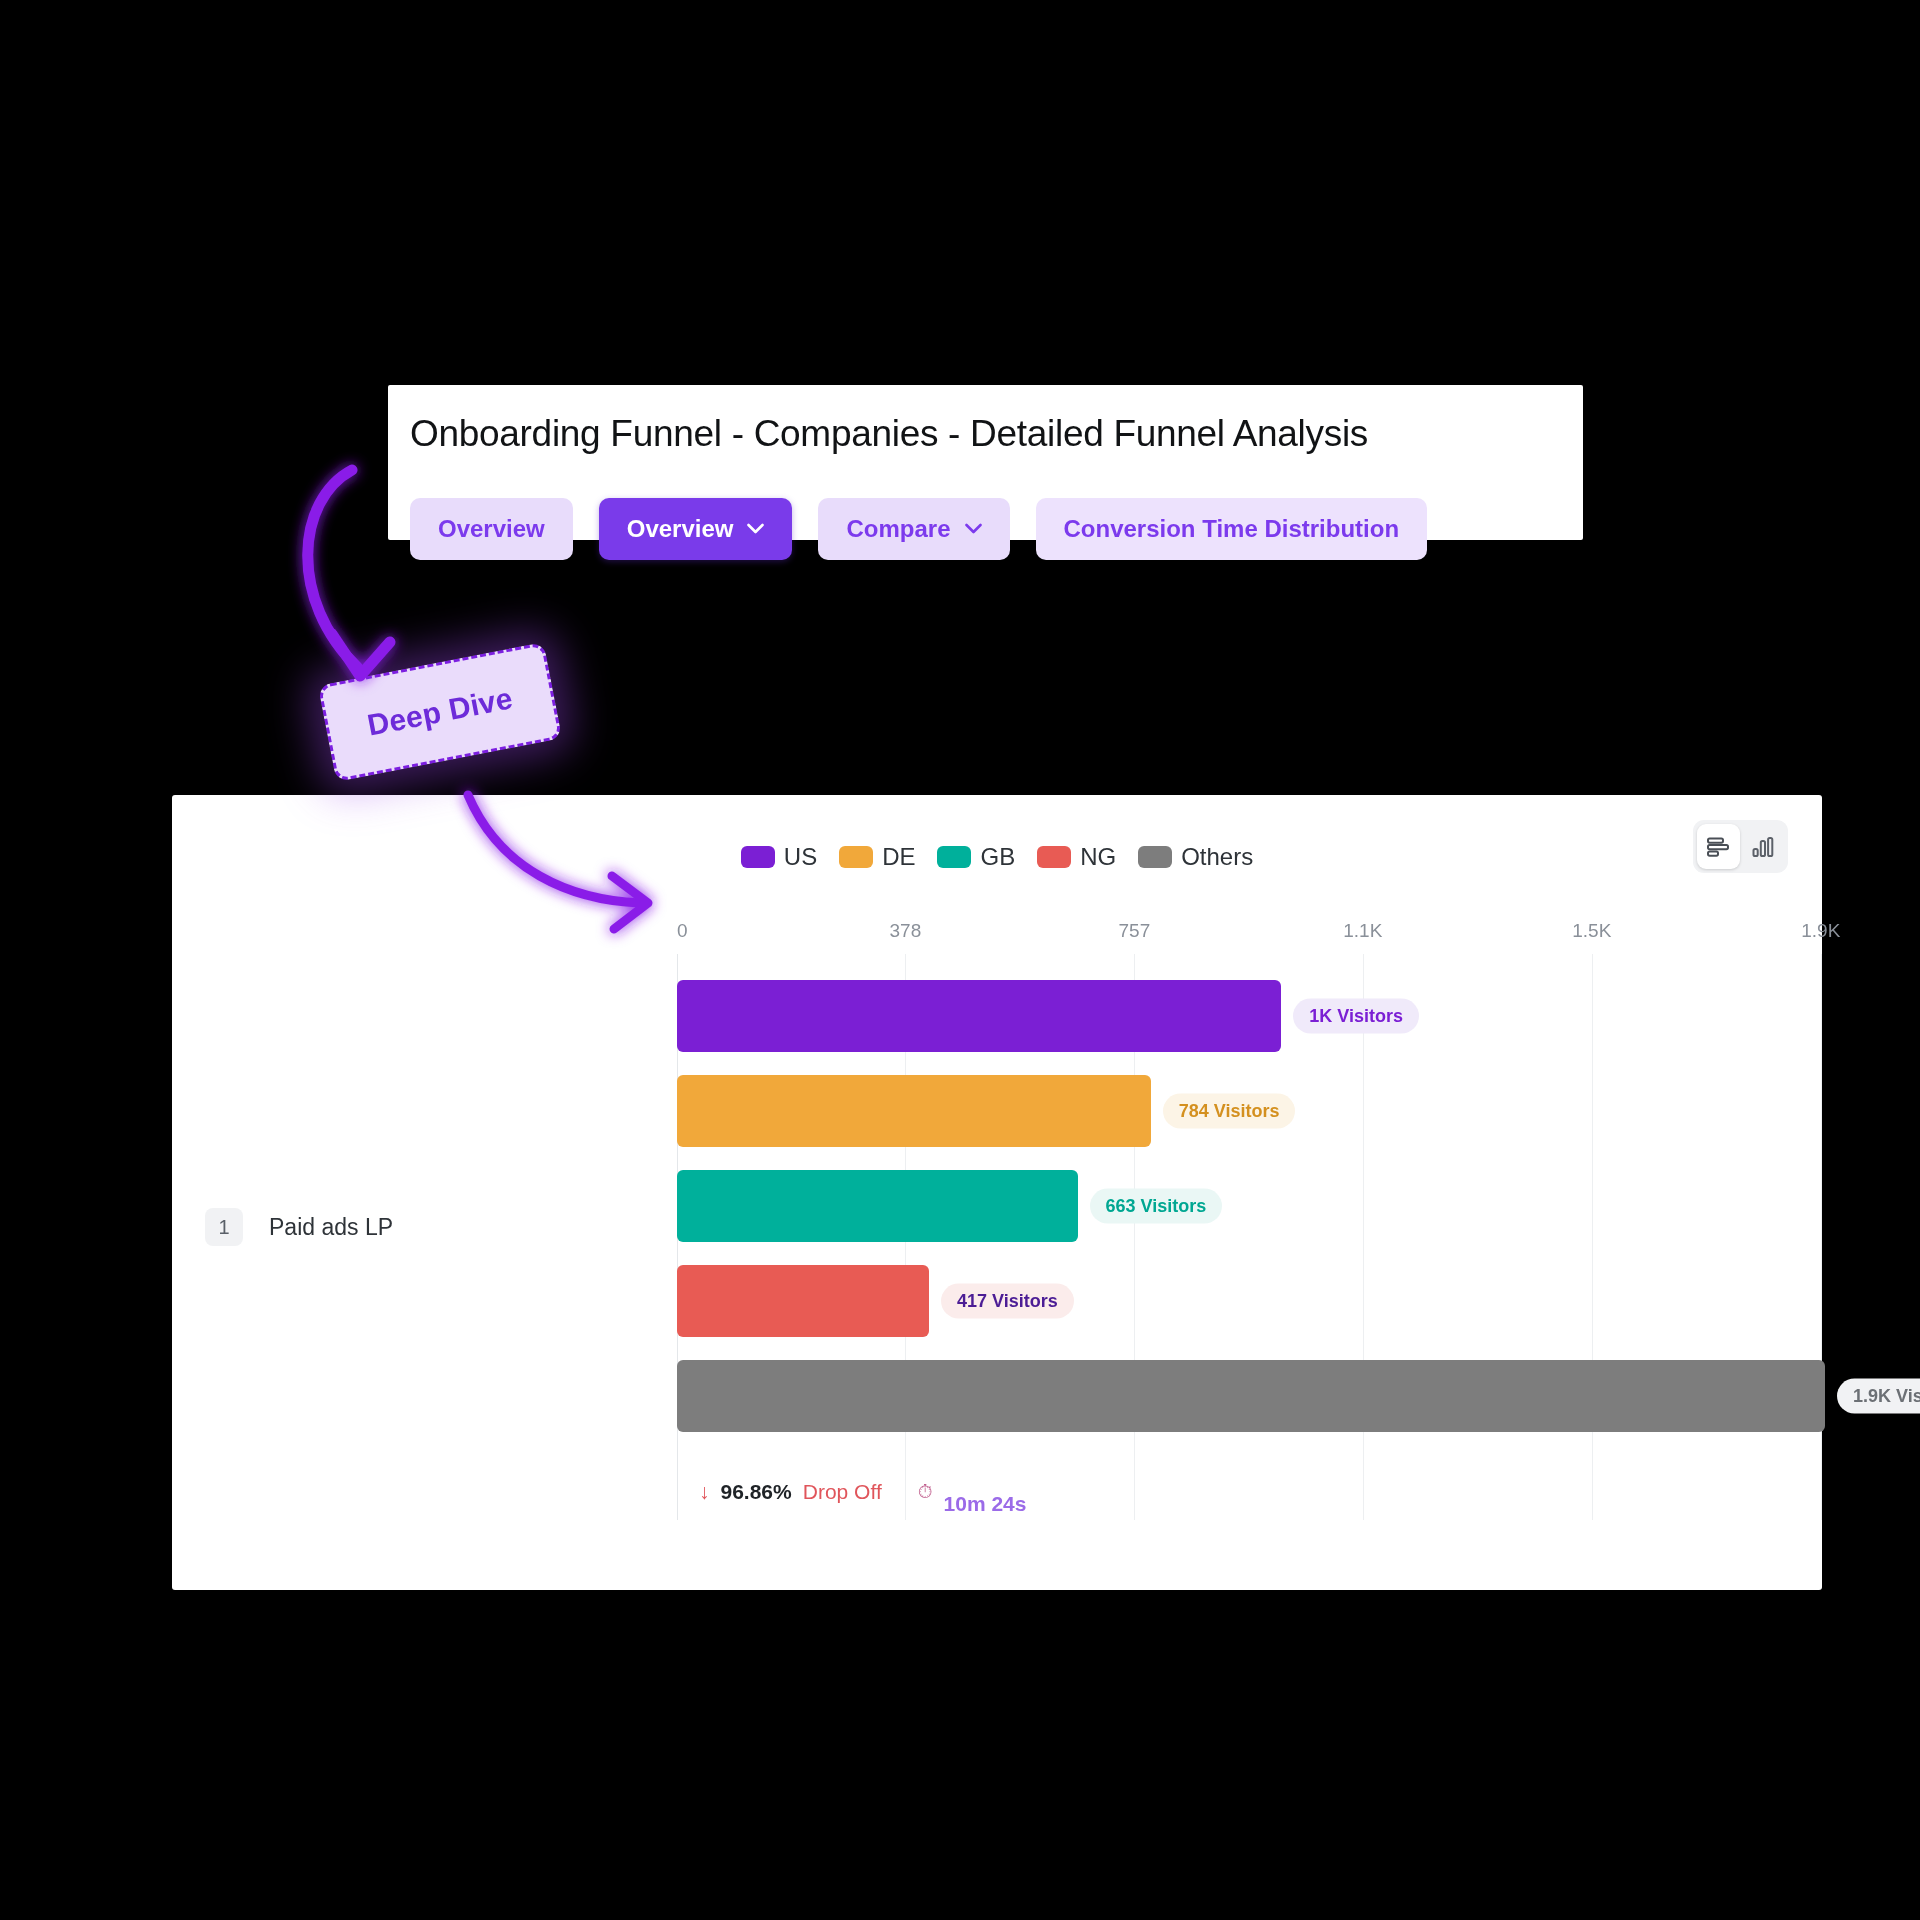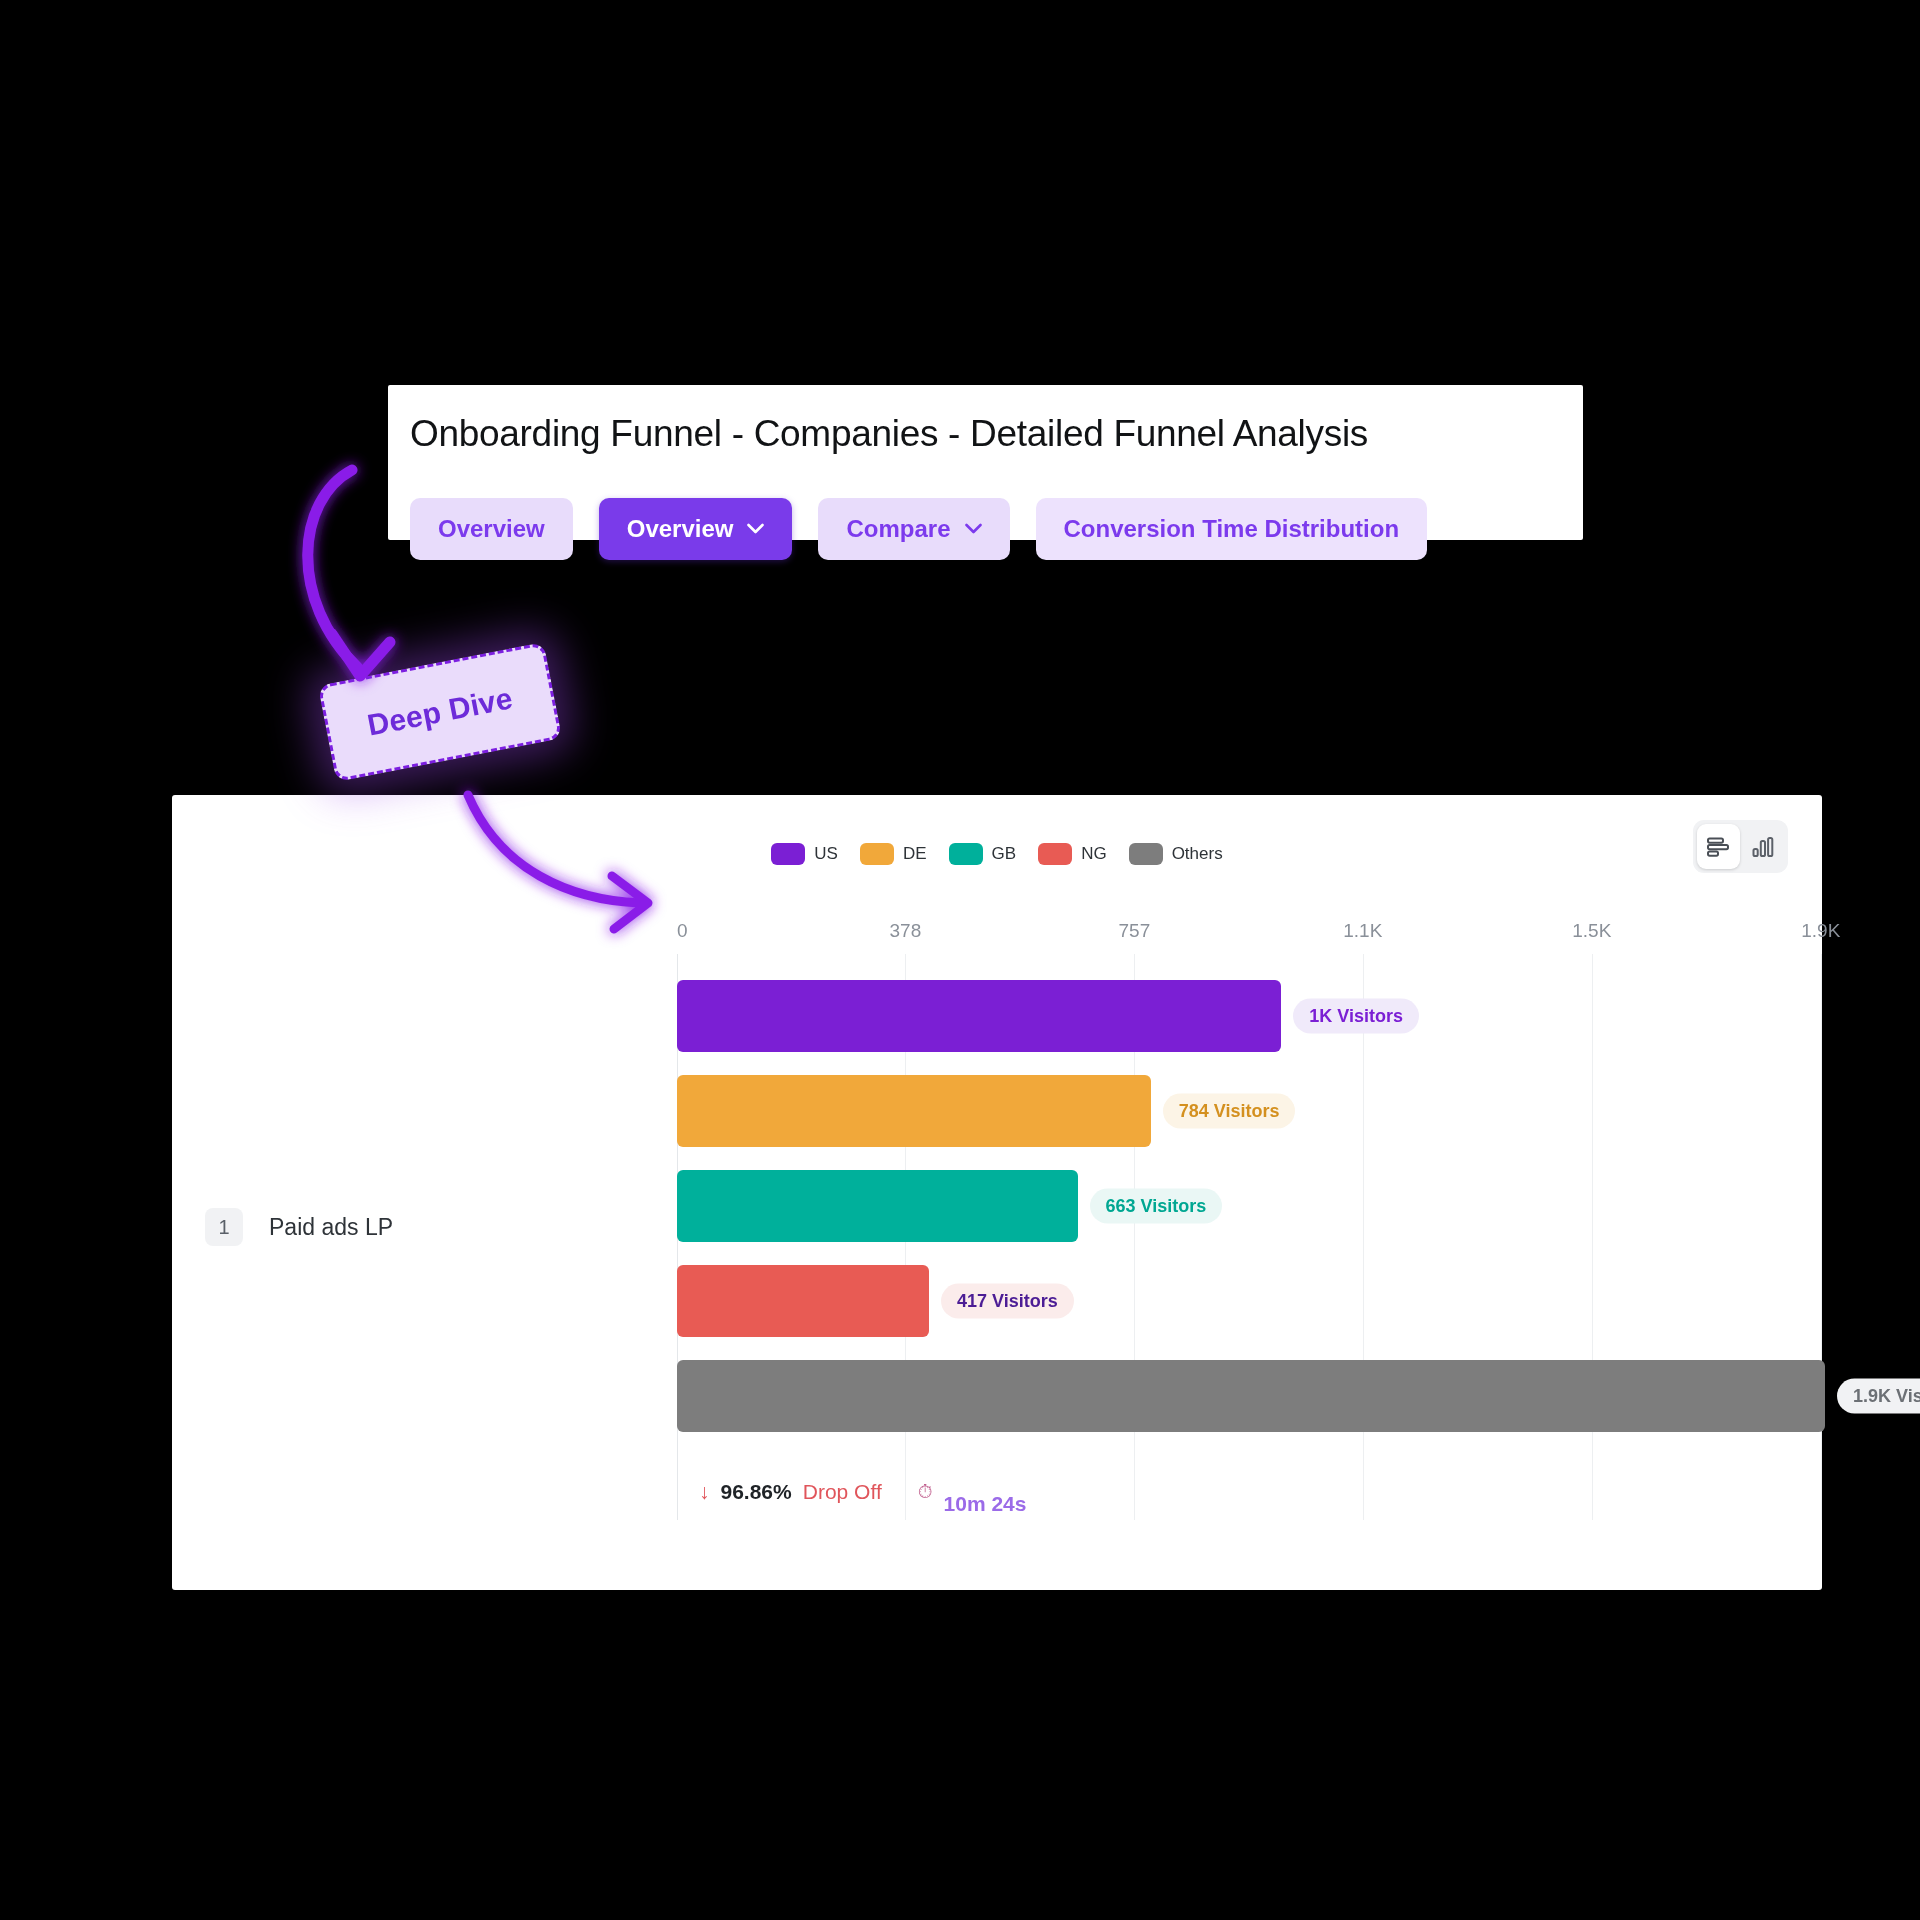--- a/index.html
+++ b/index.html
@@ -43,21 +43,21 @@
   }
   .toggle-btn.on{ background:#ffffff; box-shadow:0 1px 3px rgba(0,0,0,.16); }
 
   
   #legend{
     position:absolute; left:0; right:0; top:48px; display:flex; justify-content:center;
     align-items:center; gap:22px;
   }
   .legend-item{ display:flex; align-items:center; gap:9px; cursor:pointer; }
   .legend-swatch{ width:34px; height:22px; border-radius:6px; display:block; }
-  .legend-label{ font-size:17px; color:#2E3338; font-weight:400; }
+  .legend-label{ font-size:24px; color:#2E3338; font-weight:400; }
 
   
   #plot{ position:absolute; left:505px; top:125px; width:1148px; height:600px; }
   #axis-ticks{ position:absolute; left:0; top:0; width:100%; height:34px; }
   .tick-label{
     position:absolute; top:0; font-size:19px; color:#8A9099; transform:translateX(-50%);
     white-space:nowrap;
   }
   .tick-label.first{ transform:none; }
   #gridlines{ position:absolute; left:0; top:34px; width:100%; height:566px; }

